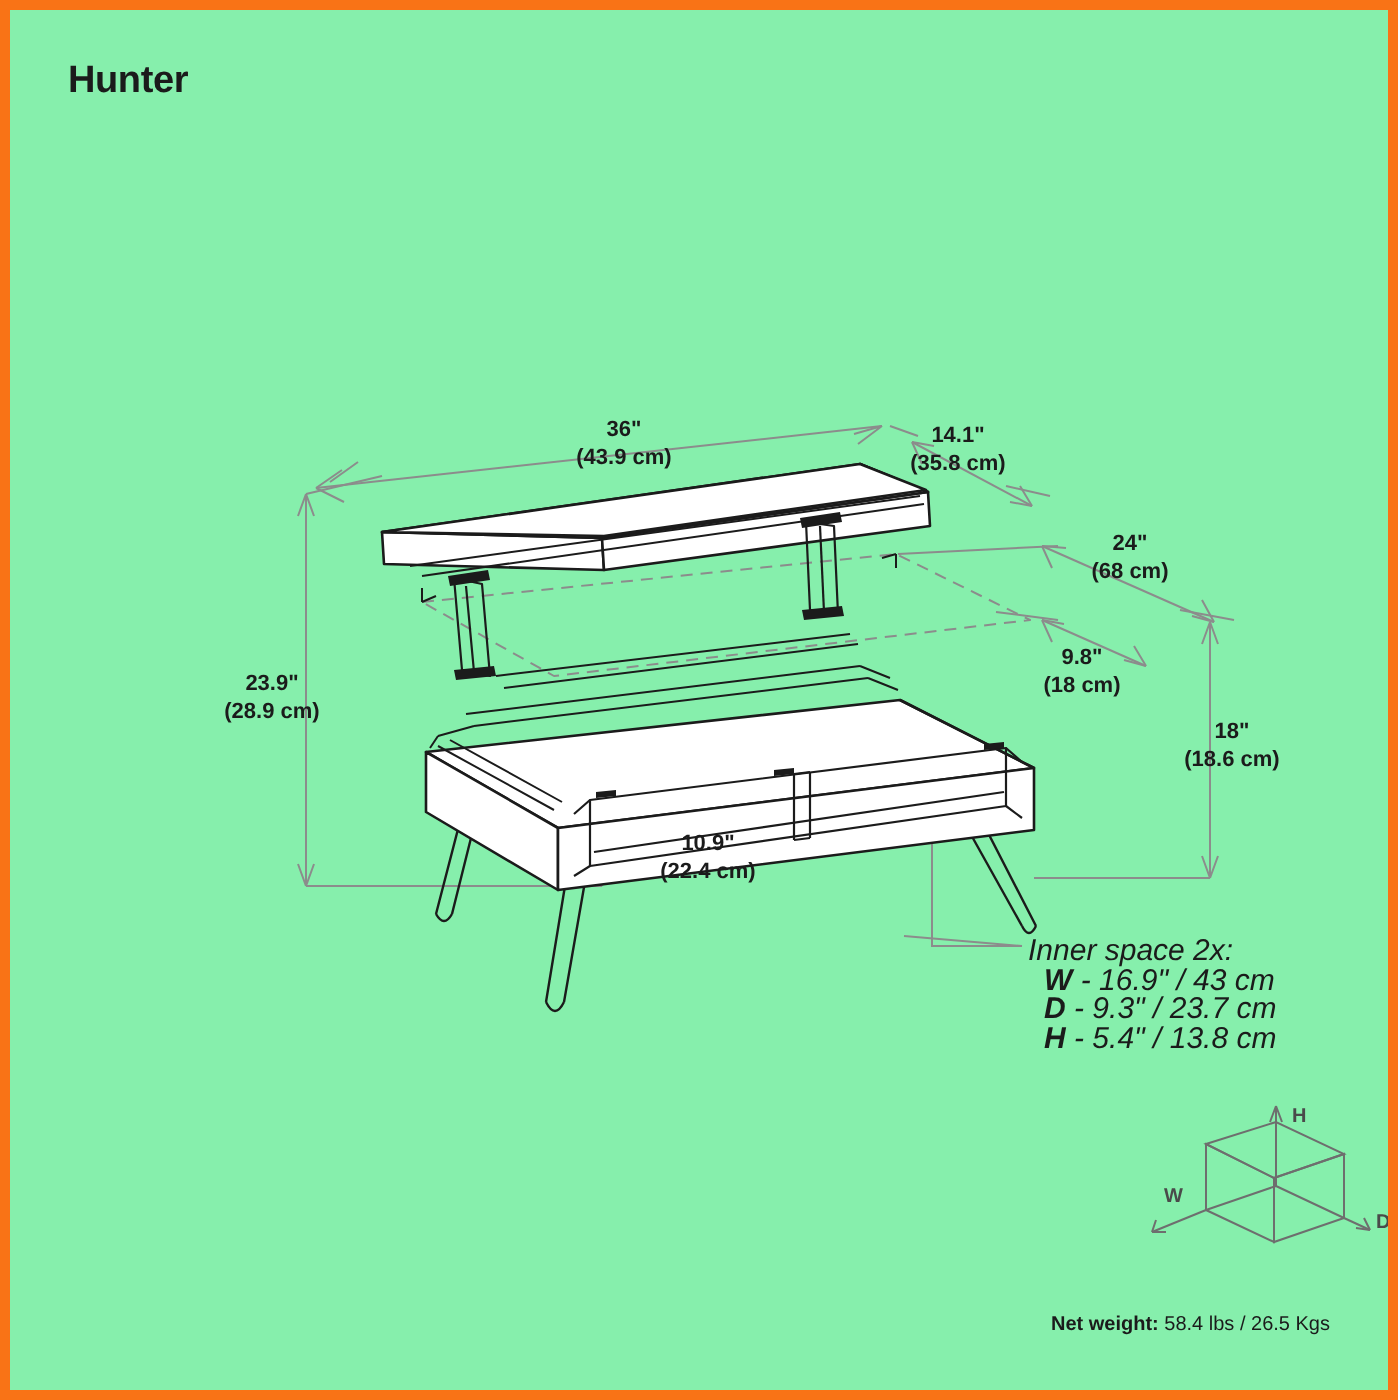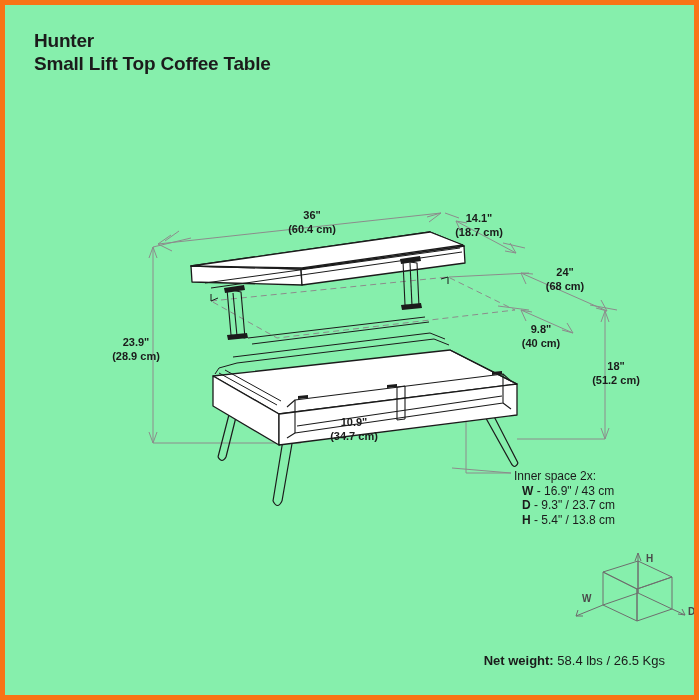--- a/index.html
+++ b/index.html
@@ -46,52 +46,52 @@
     font-size: 11px;
     line-height: 13.5px;
     color: #1b1b1b;
     text-align: center;
     white-space: nowrap;
   }
   #callout {
     position: absolute;
     left: 509px;
     top: 464px;
-    font-size: 12px;
+    font-size: 15px;
     line-height: 14.5px;
     color: #1b1b1b;
     white-space: nowrap;
+    font-style: italic;
   }
   #callout .hdr { font-weight: normal; }
   #callout .row { padding-left: 8px; }
   #callout .row b { font-weight: bold; }
   #legend-label {
     position: absolute;
     font-size: 10px;
     font-weight: bold;
     color: #4a4a4a;
   }
   #netweight {
     position: absolute;
     right: 29px;
     bottom: 27px;
-    font-size: 13px;
+    font-size: 10px;
     color: #1b1b1b;
     white-space: nowrap;
   }
   #netweight b { font-weight: bold; }
 </style>
 </head>
 <body>
 
 <div id="page">
 
   <div id="title-block">
     <div class="line">Hunter</div>
-    <div class="line">Small Lift Top Coffee Table</div>
   </div>
 
   <svg id="drawing" viewBox="0 0 700 700" xmlns="http://www.w3.org/2000/svg">
 
     <g fill="none" stroke="#8c8c8c" stroke-width="1">
 
       <path d="M153,239 L436,208"></path>
       <path d="M153,239 L166,230 M153,239 L167,246"></path>
       <path d="M436,208 L422,212 M436,208 L424,217"></path>
       <path d="M174,226 L160,236"></path>
@@ -240,51 +240,51 @@
         <path d="M598,600 L571,611"></path>
         <path d="M571,611 L578,611 M571,611 L573,605"></path>
         <path d="M667,604 L680,610"></path>
         <path d="M680,610 L673,609 M680,610 L677,604"></path>
       </g>
     </g>
   </svg>
 
   <div class="dim-label" style="left:267px; top:204px; width:80px;">
     <div>36"</div>
-    <div>(60.4 cm)</div>
+    <div>(43.9 cm)</div>
   </div>
 
   <div class="dim-label" style="left:424px; top:207px; width:100px;">
     <div>14.1"</div>
-    <div>(18.7 cm)</div>
+    <div>(35.8 cm)</div>
   </div>
 
   <div class="dim-label" style="left:520px; top:261px; width:80px;">
     <div>24"</div>
     <div>(68 cm)</div>
   </div>
 
   <div class="dim-label" style="left:496px; top:318px; width:80px;">
     <div>9.8"</div>
-    <div>(40 cm)</div>
+    <div>(18 cm)</div>
   </div>
 
   <div class="dim-label" style="left:85px; top:331px; width:92px;">
     <div>23.9"</div>
     <div>(28.9 cm)</div>
   </div>
 
   <div class="dim-label" style="left:566px; top:355px; width:90px;">
     <div>18"</div>
-    <div>(51.2 cm)</div>
+    <div>(18.6 cm)</div>
   </div>
 
   <div class="dim-label" style="left:306px; top:411px; width:86px;">
     <div>10.9"</div>
-    <div>(34.7 cm)</div>
+    <div>(22.4 cm)</div>
   </div>
 
   <div id="callout">
     <div class="hdr">Inner space 2x:</div>
     <div class="row">
       <b>W</b>
       <span>- 16.9" / 43 cm</span>
     </div>
     <div class="row">
       <b>D</b>

